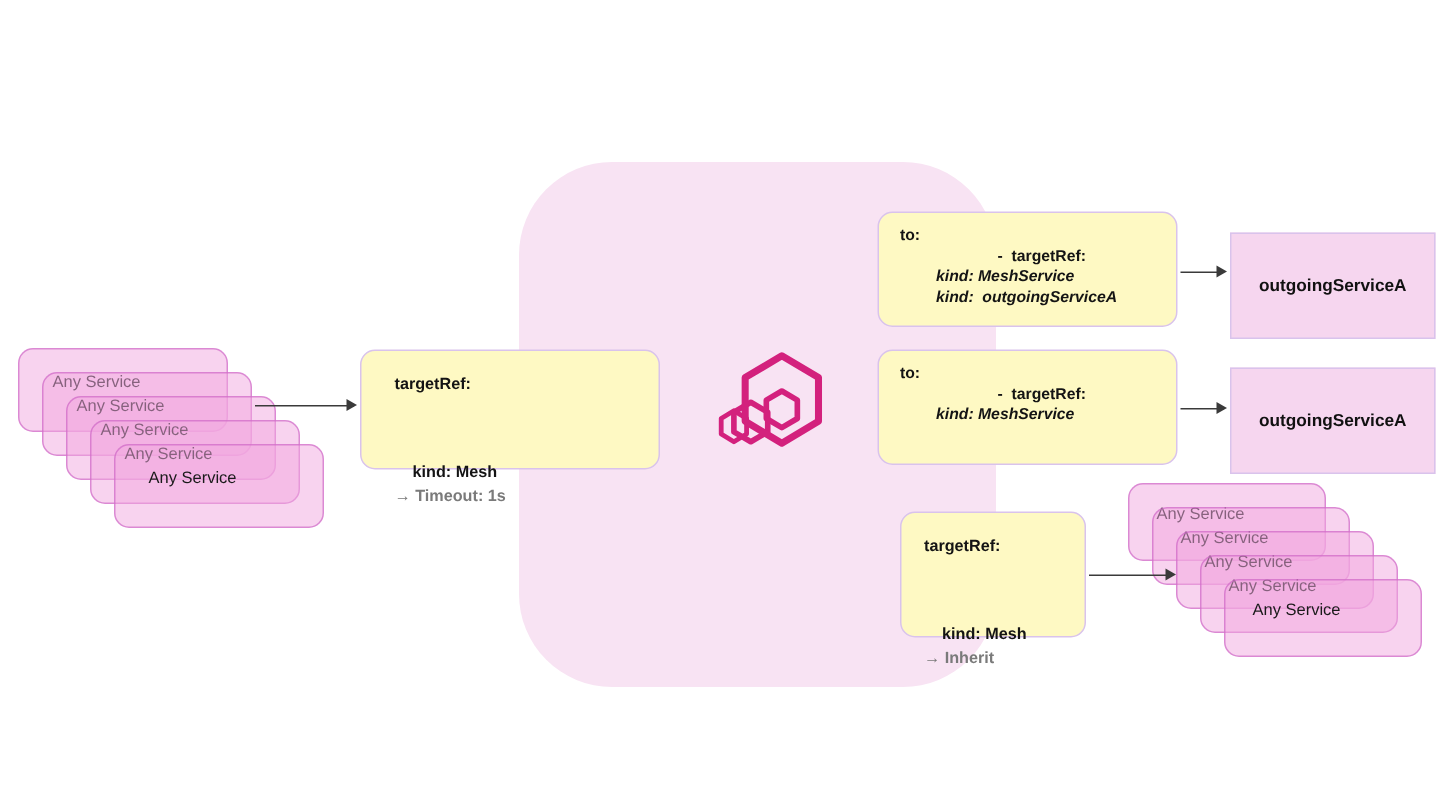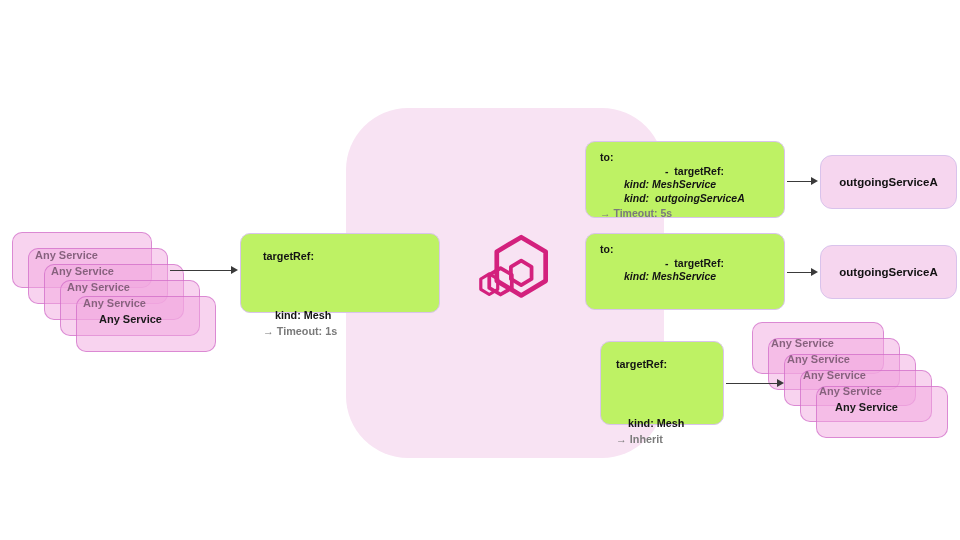--- a/index.html
+++ b/index.html
@@ -13,45 +13,45 @@
     position:absolute; left:346px; top:108px; width:318px; height:350px;
     border-radius:62px; background:var(--mesh_bg,#f8e3f3);
   }
   .logo { position:absolute; left:462px; top:224px; width:94px; height:94px; }
 
   
   .svc-card {
     position:absolute; width:140px; height:56px; border-radius:10px;
     background:var(--svc_fill, rgba(241,167,224,0.5));
     border:1.5px solid var(--svc_border, rgba(204,99,197,0.65));
-    font-weight:bold; font-size:11px; color:#1a1a1a;
+    font-weight:normal; font-size:11px; color:#1a1a1a;
     padding:16px 0 0 22px; white-space:pre;
   }
   .svc-card.r { width:132px; height:52px; padding:14px 0 0 18px; }
 
   
   .cfg-card {
-    position:absolute; background:#bef264;
+    position:absolute; background:#fef9c3;
     border:1.5px solid var(--card_border,#d9c3ec); border-radius:10px;
     font-size:10.8px; font-weight:bold; color:#141414; line-height:14.6px;
   }
   .cfg-card div { white-space:pre; }
   .cfg-card .muted { color:var(--muted,#7a7a7a); margin-top:2px; }
   .ind1 { padding-left:12px;margin-top:44px; }
   .ind2 { padding-left:24px;font-style:italic; }
   .dash { padding-left:5px;text-align:center; }
 
   .card-left    { left:240px; top:233px; width:200px; height:80px; padding:15px 0 0 22px; }
   .card-to-a    { left:585px; top:141px; width:200px; height:77px; padding:9px 0 0 14px; font-size:10.5px; line-height:13.6px; }
   .card-to-b    { left:585px; top:233px; width:200px; height:77px; padding:9px 0 0 14px; font-size:10.5px; line-height:13.6px; }
   .card-inherit { left:600px; top:341px; width:124px; height:84px; padding:15px 0 0 15px; }
 
   
   .out-card {
-    position:absolute; width:137px; height:54px; border-radius:12px;
+    position:absolute; width:137px; height:71px; border-radius:0;
     background:var(--out_fill,#f6d6ef);
     border:1.5px solid var(--card_border,#cfb0e8);
     display:flex; align-items:center; justify-content:center;
     font-weight:bold; font-size:11.5px; color:#111;
   }
   .out-a { left:820px; top:155px; }
   .out-b { left:820px; top:245px; }
 
   
   .arrow { position:absolute; height:0; border-top:1.6px solid var(--arrow,#3a3a3a); }
@@ -92,21 +92,20 @@
     <div>targetRef:</div>
     <div class="ind1">kind: Mesh</div>
     <div class="muted">→ Timeout: 1s</div>
   </div>
 
   <div class="cfg-card card-to-a">
     <div>to:</div>
     <div class="dash">-  targetRef:</div>
     <div class="ind2">kind: MeshService</div>
     <div class="ind2">kind:  outgoingServiceA</div>
-    <div class="muted">→ Timeout: 5s</div>
   </div>
 
   <div class="cfg-card card-to-b">
     <div>to:</div>
     <div class="dash">-  targetRef:</div>
     <div class="ind2">kind: MeshService</div>
   </div>
 
   <div class="cfg-card card-inherit">
     <div>targetRef:</div>

